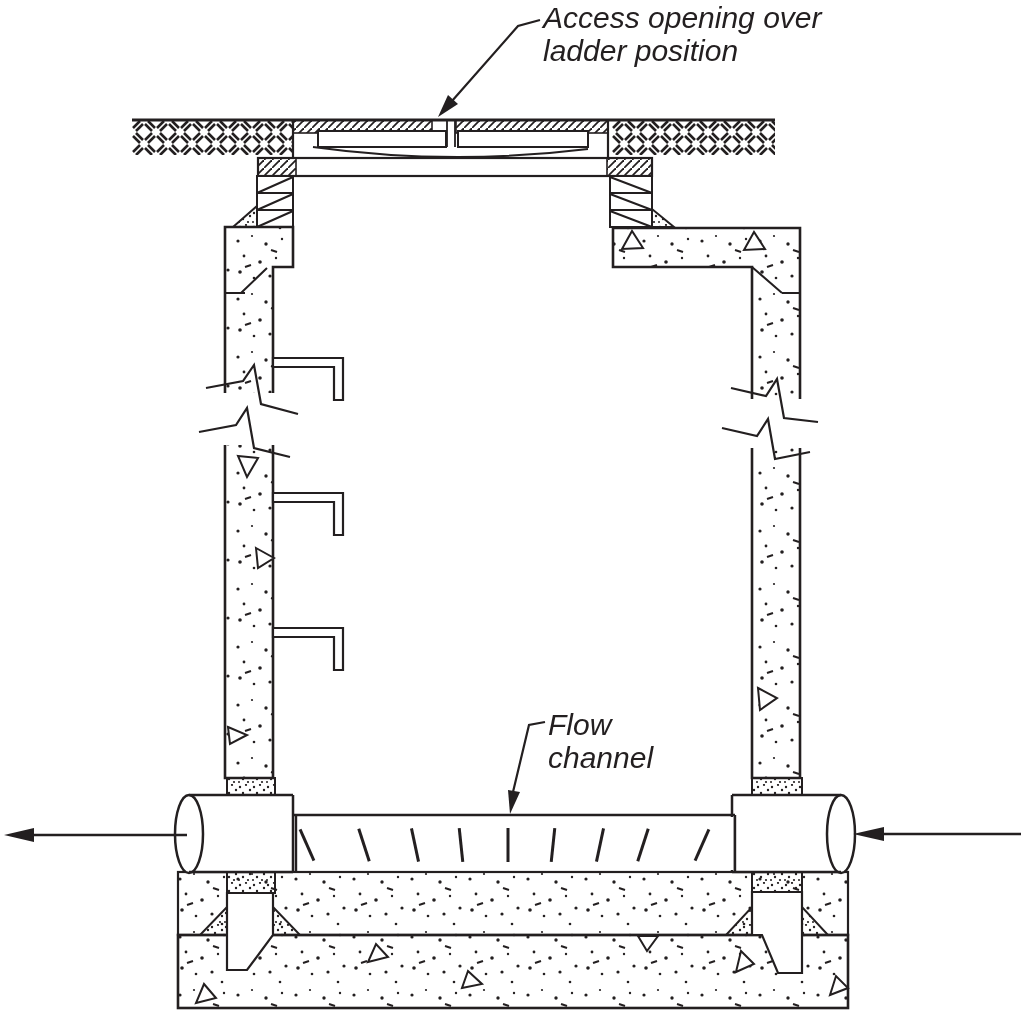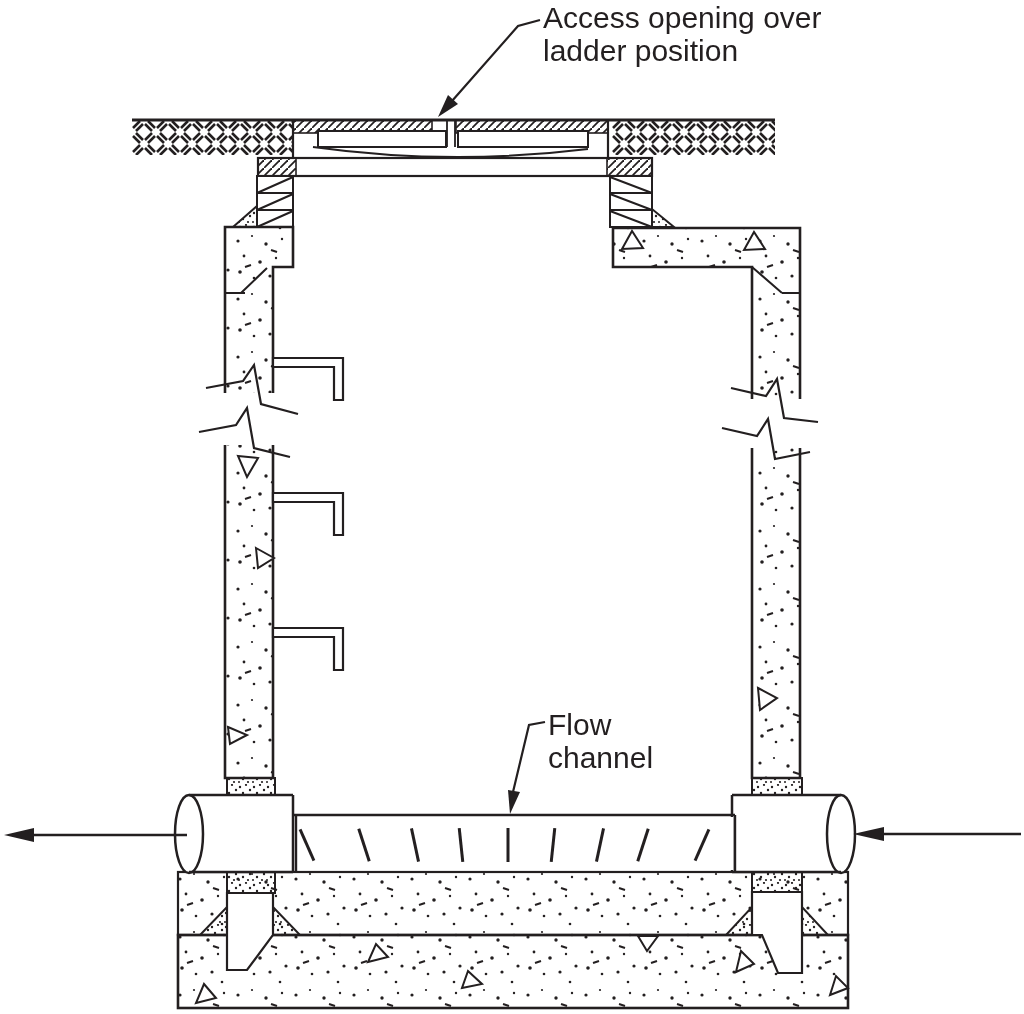--- a/index.html
+++ b/index.html
@@ -1,16 +1,16 @@
 <!DOCTYPE html>
 <html><head>
 <meta charset="utf-8">
 <style>
   html,body{margin:0;padding:0;background:#ffffff;}
-  .page{width:1024px;height:1014px;position:relative;background:#fff;overflow:hidden;}
+  .page{width:1024px;height:1014px;position:relative;background:#fff;overflow:hidden;font-style:italic;}
   svg{display:block;}
   text{font-family:"Liberation Sans","DejaVu Sans",sans-serif;fill:#231f20;}
   .lbl{font-size:30px;}
 </style>
 </head>
 <body>
 
 <div class="page">
 <svg width="1024" height="1014" viewBox="0 0 1024 1014">
   <defs>

